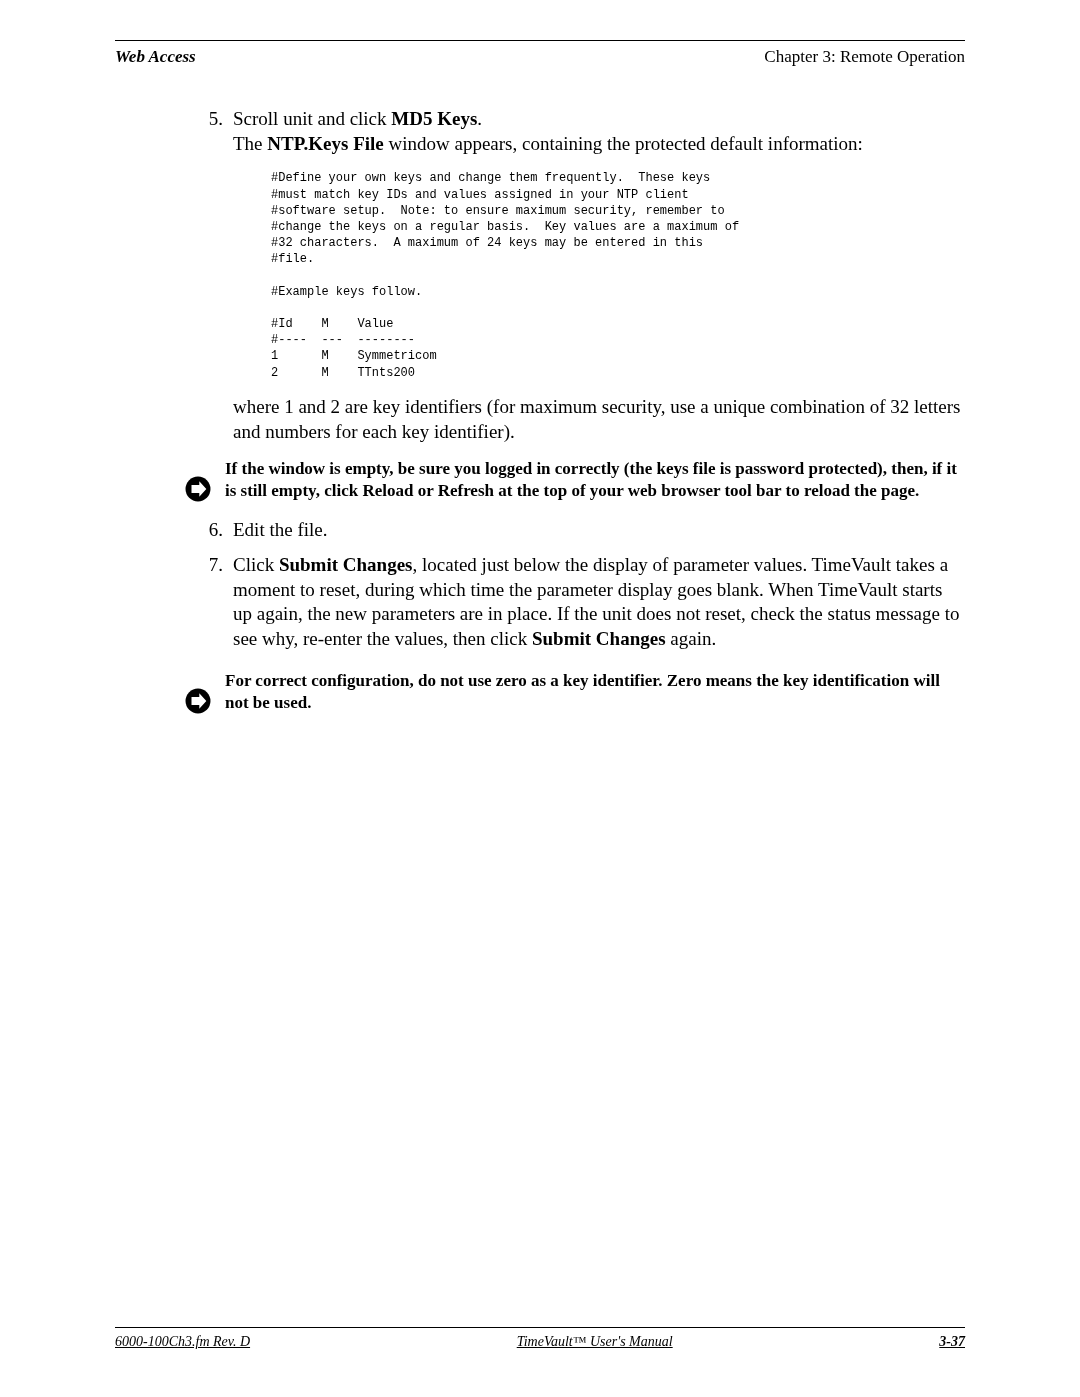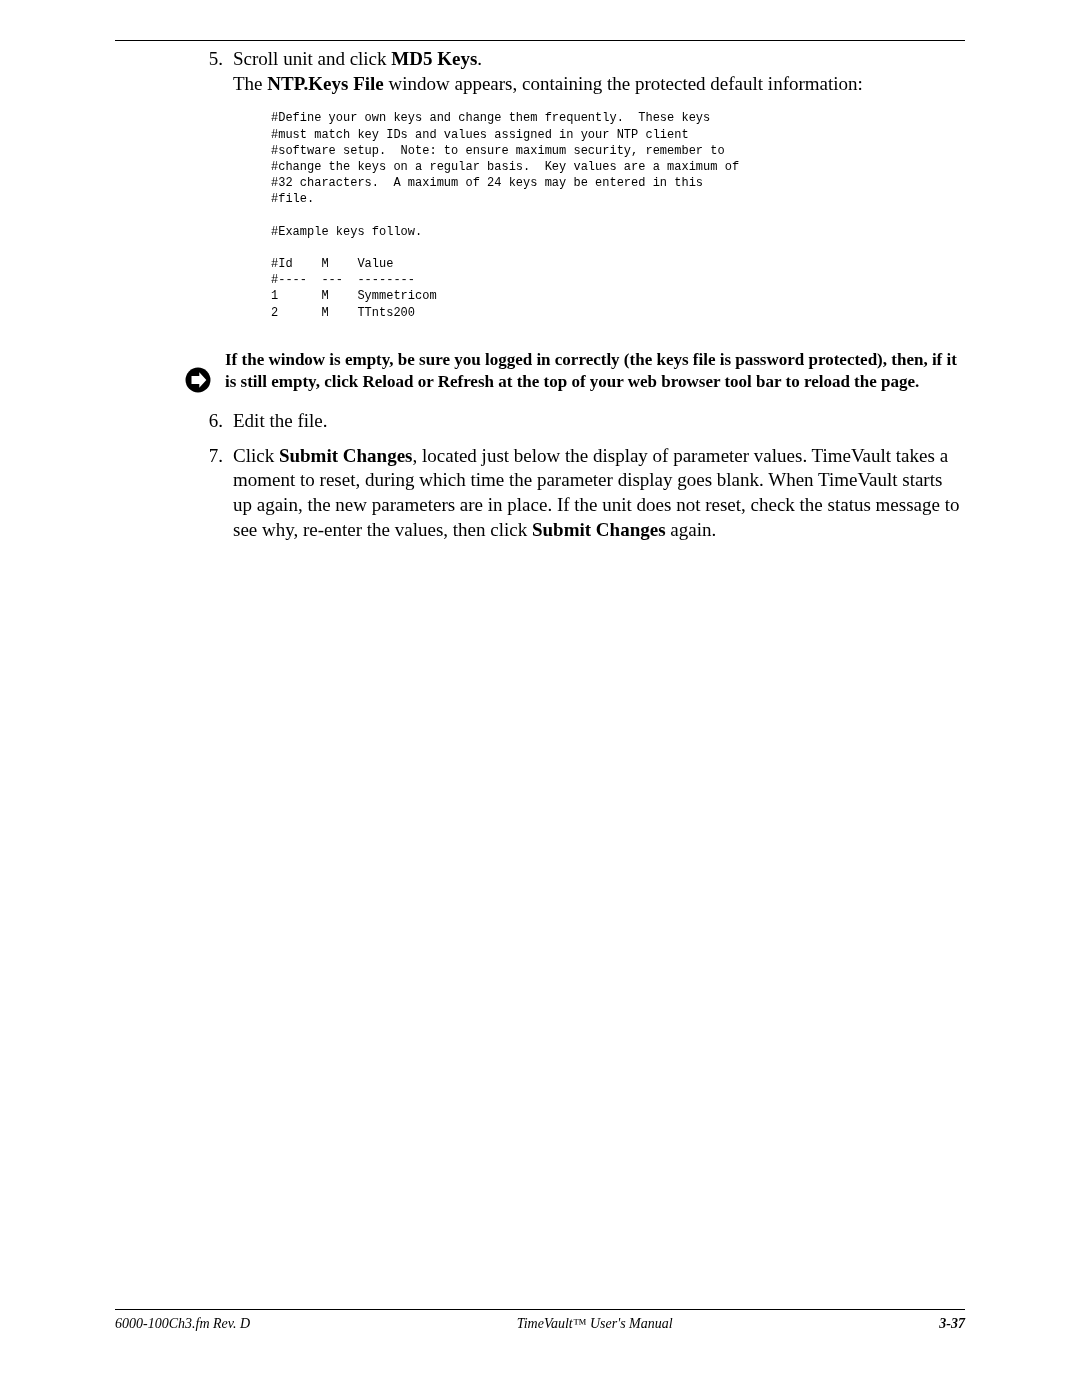--- a/index.html
+++ b/index.html
@@ -79,21 +79,22 @@
   .note-text {
     font-weight: bold;
     font-size: 17px;
     line-height: 1.3;
     flex: 1;
   }
   .footer {
     position: absolute;
     left: 115px;
     right: 115px;
-    bottom: 65px;
+    bottom: 47px;
+    text-decoration: underline;
   }
   .footer-rule {
     border-top: 1px solid #000;
     margin-bottom: 6px;
   }
   .footer-row {
     display: flex;
     justify-content: space-between;
     font-size: 14px;
     font-style: italic;
@@ -101,20 +102,24 @@
   .footer-right {
     font-weight: bold;
     font-style: italic;
   }
 </style>
 </head>
 <body>
 
 <div class="page">
   <div class="top-rule"></div>
+  <div class="header-row">
+    <span class="header-left">Web Access</span>
+    <span class="header-right">Chapter 3: Remote Operation</span>
+  </div>
 
   <div class="content">
 
     <div class="step">
       <div class="step-num">5.</div>
       <div class="step-body">
         <span>Scroll unit and click </span><span class="bold">MD5 Keys</span><span>.</span><br>
         <span>The </span><span class="bold">NTP.Keys File</span><span> window appears, containing the protected default information:</span>
 
         <div class="codeblock">#Define your own keys and change them frequently.  These keys
@@ -124,20 +129,21 @@
 #32 characters.  A maximum of 24 keys may be entered in this
 #file.
 
 #Example keys follow.
 
 #Id    M    Value
 #----  ---  --------
 1      M    Symmetricom
 2      M    TTnts200</div>
 
+        <div>where 1 and 2 are key identifiers (for maximum security, use a unique combination of 32 letters and numbers for each key identifier).</div>
       </div>
     </div>
 
     <div class="note-row">
       <span class="note-icon">
         <svg viewBox="0 0 100 100">
           <circle cx="50" cy="50" r="48" fill="#000"></circle>
           <path d="M25 35 L55 35 L55 20 L82 50 L55 80 L55 65 L25 65 Z" fill="#fff"></path>
         </svg>
       </span>
@@ -149,20 +155,29 @@
       <div class="step-body">Edit the file.</div>
     </div>
 
     <div class="step" style="margin-top:10px;">
       <div class="step-num">7.</div>
       <div class="step-body">
         <span>Click </span><span class="bold">Submit Changes</span><span>, located just below the display of parameter values.  TimeVault takes a moment to reset, during which time the parameter display goes blank.  When TimeVault starts up again, the new parameters are in place.  If the unit does not reset, check the status message to see why, re-enter the values, then click </span><span class="bold">Submit Changes</span><span> again.</span>
       </div>
     </div>
 
+    <div class="note-row" style="margin-top:18px;">
+      <span class="note-icon">
+        <svg viewBox="0 0 100 100">
+          <circle cx="50" cy="50" r="48" fill="#000"></circle>
+          <path d="M25 35 L55 35 L55 20 L82 50 L55 80 L55 65 L25 65 Z" fill="#fff"></path>
+        </svg>
+      </span>
+      <div class="note-text">For correct configuration, do not use zero as a key identifier.  Zero means the key identification will not be used.</div>
+    </div>
 
   </div>
 </div>
 
 <div class="footer">
   <div class="footer-rule"></div>
   <div class="footer-row">
     <span>6000-100Ch3.fm  Rev. D</span>
     <span>TimeVault™ User's Manual</span>
     <span class="footer-right">3-37</span>

